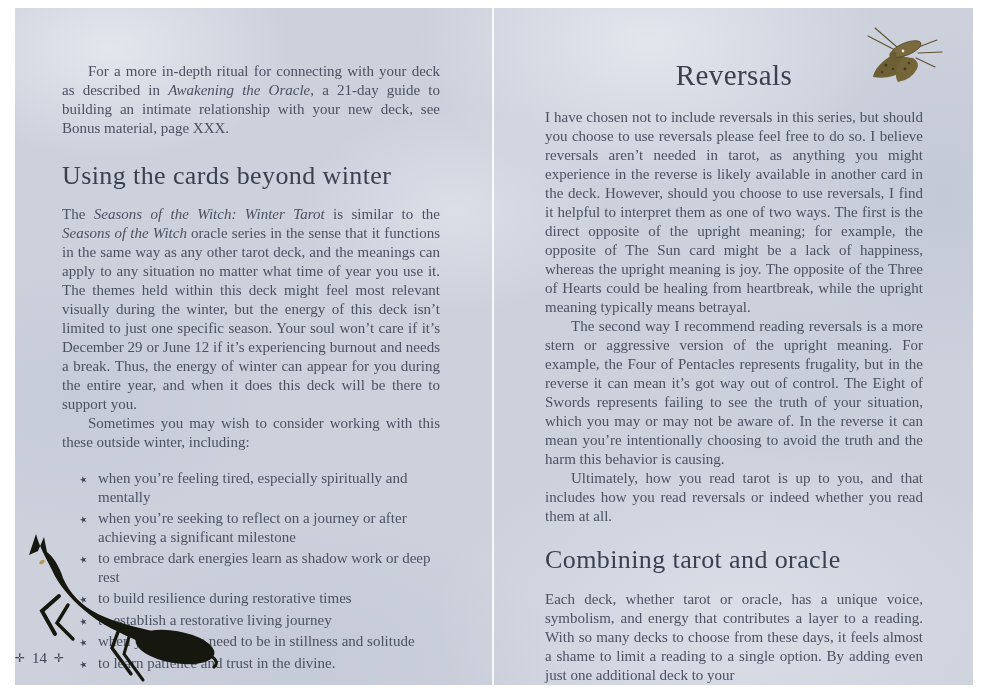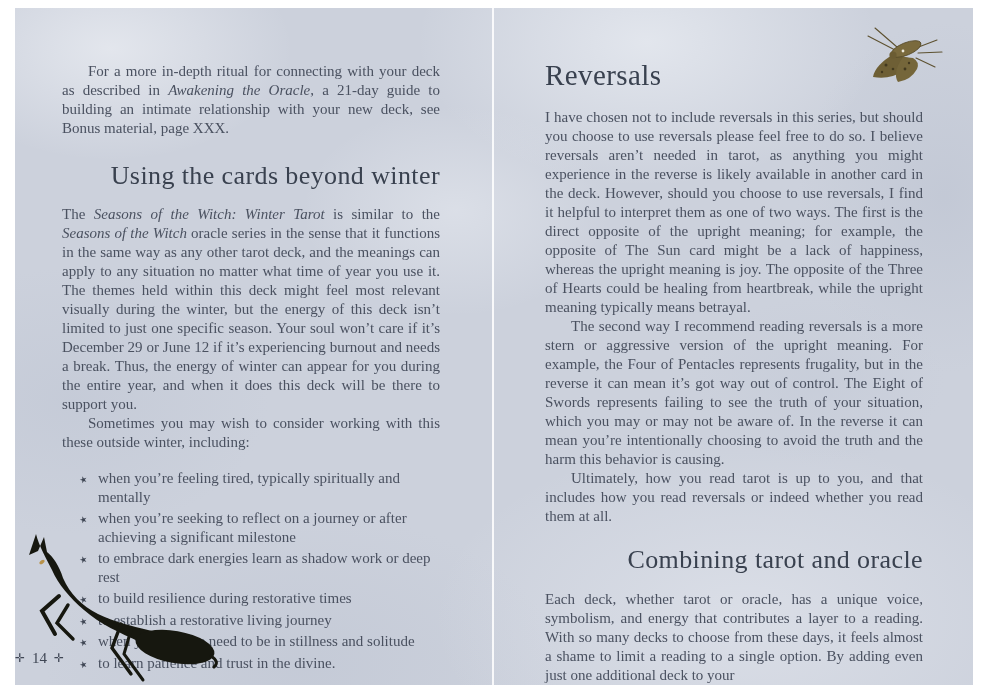--- a/index.html
+++ b/index.html
@@ -31,25 +31,25 @@
   .text-block{position:absolute;width:378px;}
   .tb-left{left:47px;top:54px;}
   .tb-right{left:51px;top:50px;}
   p.body{
     margin:0;font-size:15px;line-height:19px;text-align:justify;
     color:#4a5160;
   }
   p.body.indent{text-indent:26px;}
   em{font-style:italic;}
   .section-heading{
-    font-weight:normal;font-size:26px;line-height:32px;text-align:right;
+    font-weight:normal;font-size:26px;line-height:32px;text-align:left;
     color:#39414f;letter-spacing:0.4px;margin:22px 0 13px 0;
   }
   .chapter-title{
-    font-weight:normal;font-size:29px;line-height:34px;
+    font-weight:normal;font-size:29px;line-height:34px;text-align:center;
     color:#39414f;letter-spacing:0.4px;margin:0 0 16px 0;
   }
   .heading2{margin:18px 0 14px 0;}
   ul.bullets{list-style:none;margin:17px 0 0 0;padding:0 0 0 17px;}
   ul.bullets li{
     display:flex;align-items:flex-start;margin:0 0 3px 0;
     font-size:15px;line-height:18.5px;color:#4a5160;text-align:left;
   }
   .star{
     flex:0 0 19px;display:inline-block;font-size:9px;line-height:18px;
@@ -80,21 +80,21 @@
           <p class="body indent"><span>For a more in-depth ritual for connecting with your deck as described in </span><em>Awakening the Oracle</em><span>, a 21-day guide to building an intimate relationship with your new deck, see Bonus material, page XXX.</span></p>
         </div>
       <h1 class="section-heading">Using the cards beyond winter</h1>
       <div>
           <p class="body"><span>The </span><em>Seasons of the Witch: Winter Tarot</em><span> is similar to the </span><em>Seasons of the Witch</em><span> oracle series in the sense that it functions in the same way as any other tarot deck, and the meanings can apply to any situation no matter what time of year you use it. The themes held within this deck might feel most relevant visually during the winter, but the energy of this deck isn’t limited to just one specific season. Your soul won’t care if it’s December 29 or June 12 if it’s experiencing burnout and needs a break. Thus, the energy of winter can appear for you during the entire year, and when it does this deck will be there to support you.</span></p>
           <p class="body indent"><span>Sometimes you may wish to consider working with this these outside winter, including:</span></p>
         </div>
       <ul class="bullets">
           <li>
             <span class="star">★</span>
-            <span>when you’re feeling tired, typically spiritually and mentally</span>
+            <span>when you’re feeling tired, especially spiritually and mentally</span>
           </li>
           <li>
             <span class="star">★</span>
             <span>when you’re seeking to reflect on a journey or after achieving a significant milestone</span>
           </li>
           <li>
             <span class="star">★</span>
             <span>to embrace dark energies learn as shadow work or deep rest</span>
           </li>
           <li>

